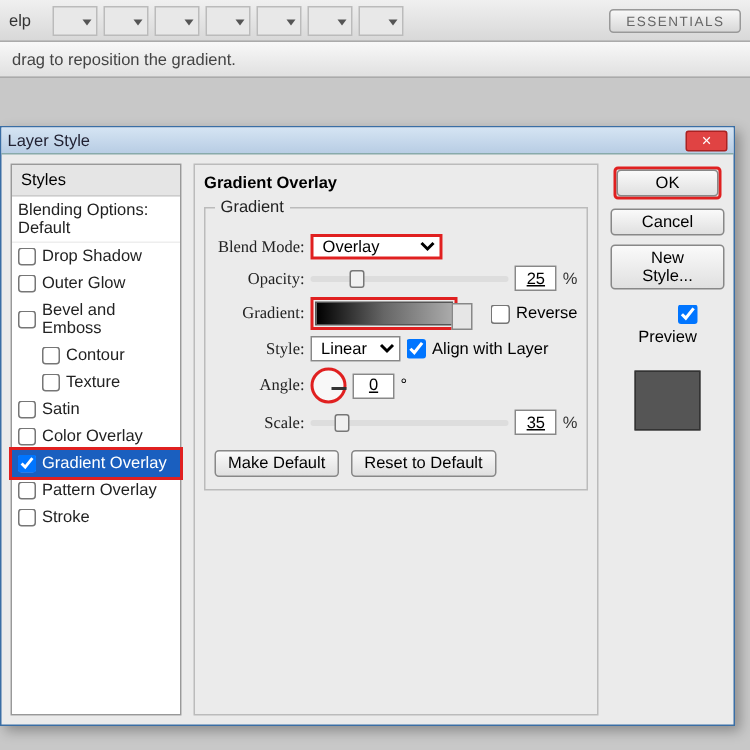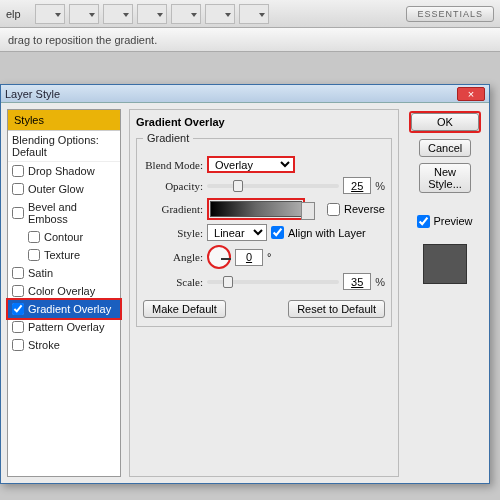--- a/index.html
+++ b/index.html
@@ -9,21 +9,21 @@
   .menu-icon { width: 30px; height: 20px; background: #e8e8e8; border: 1px solid #bbb; position: relative; }
   .menu-icon::after { content:""; position:absolute; right:3px; top:8px; border-left:3px solid transparent; border-right:3px solid transparent; border-top:4px solid #555; }
   .essentials { margin-left:auto; padding:2px 10px; background:linear-gradient(#f8f8f8,#d8d8d8); border:1px solid #999; border-radius:3px; color:#666; letter-spacing:1px; font-size:9px; }
   .optbar { height: 24px; background: linear-gradient(#f8f8f8,#e0e0e0); border-bottom: 1px solid #aaa; display:flex; align-items:center; padding:0 8px; color:#444; }
   .dialog { position: absolute; left: 0; top: 84px; width: 490px; height: 400px; background: #ebebeb; border: 1px solid #3a6ea5; box-shadow: 3px 3px 8px rgba(0,0,0,.3); }
   .titlebar { height: 18px; background: linear-gradient(#d5e4f3,#b8cde4); border-bottom:1px solid #8aa; display:flex; align-items:center; padding:0 4px; color:#223; position:relative;}
   .titlebar .title { flex:1; }
   .closebtn { width:28px; height:14px; background:#e04343; color:#fff; text-align:center; line-height:13px; border-radius:2px; border:1px solid #a22;}
   .body { display:flex; padding:6px; gap:8px; height: calc(100% - 18px); }
   .styles-panel { width:124px; border:1px solid #999; background:#fff; display:flex; flex-direction:column; }
-  .styles-header { padding:4px 6px; background:#eab308; border-bottom:1px solid #ccc; }
+  .styles-header { padding:4px 6px; background:#e5e5e5; border-bottom:1px solid #ccc; }
   .styles-sub { padding:3px 4px; border-bottom:1px solid #eee; color:#222; }
   .style-row { padding:3px 4px; display:flex; align-items:center; gap:4px; color:#222; }
   .style-row.indent { padding-left:20px; }
   .style-row input[type=checkbox]{ width:12px; height:12px; }
   .style-row.active { background:#1a5fbf; color:#fff; outline:2px solid #e02020; }
   .main { flex:1; display:flex; gap:8px; }
   .settings { flex:1; border:1px solid #bbb; padding:6px 6px 6px 6px; position:relative; }
   .settings h4{ font-weight:bold; margin-bottom:4px; }
   fieldset.grad { border:1px solid #bbb; padding:8px 6px 8px 6px; }
   fieldset.grad legend { padding:0 4px; color:#222;}
@@ -34,26 +34,26 @@
   .slider { flex:1; height:4px; background:#ddd; position:relative; border-radius:2px; }
   .thumb { position:absolute; top:-4px; width:10px; height:12px; background:#f0f0f0; border:1px solid #777; border-radius:2px; }
   .valbox { width:28px; text-align:center; }
   .redbox { border:2px solid #e02020;text-decoration:underline; }
   .grad-swatch { width:92px; height:16px; background:linear-gradient(90deg,#000,#666,#aaa); border:1px solid #555; position:relative;}
   .grad-swatch::after{content:"";position:absolute;right:-14px;top:0;width:12px;height:16px;background:#e6e6e6;border:1px solid #888;}
   .grad-wrap{border:2px solid #e02020; padding:1px; display:inline-flex;}
   .angle-dial { width:24px; height:24px; border:2px solid #e02020; border-radius:50%; position:relative; background:#f8f8f8;}
   .angle-dial::after{content:"";position:absolute;left:12px;top:11px;width:10px;height:2px;background:#333;}
   .btn { padding:2px 8px; background:linear-gradient(#fafafa,#e0e0e0); border:1px solid #888; border-radius:3px; }
-  .defaults { display:flex; gap:8px; justify-content:space-between; margin-top:10px;}
+  .defaults { display:flex; gap:8px; justify-content:flex-start; margin-top:10px;}
   .rightcol { width:76px; display:flex; flex-direction:column; gap:6px; align-items:center; padding-top:2px;}
-  .rightcol .btn { width:52px; }
+  .rightcol .btn { width:76px; }
   .okbox { border:2px solid #e02020; width:72px; border-radius:3px; }
   .okbox .btn{ width:100%; }
-  .preview-check{ display:flex; align-items:flex-start; gap:3px; margin-top:16px;}
+  .preview-check{ display:flex; align-items:flex-end; gap:3px; margin-top:4px;flex-direction:column;}
   .swatch {width:44px;height:40px;background:#555;border:1px solid #333;margin-top:10px;}
   .pct{color:#333;}
 </style>
 </head>
 <body>
 
 <div class="menubar">
   <span class="label">elp</span>
   <div class="menu-icon"></div>
   <div class="menu-icon"></div>

